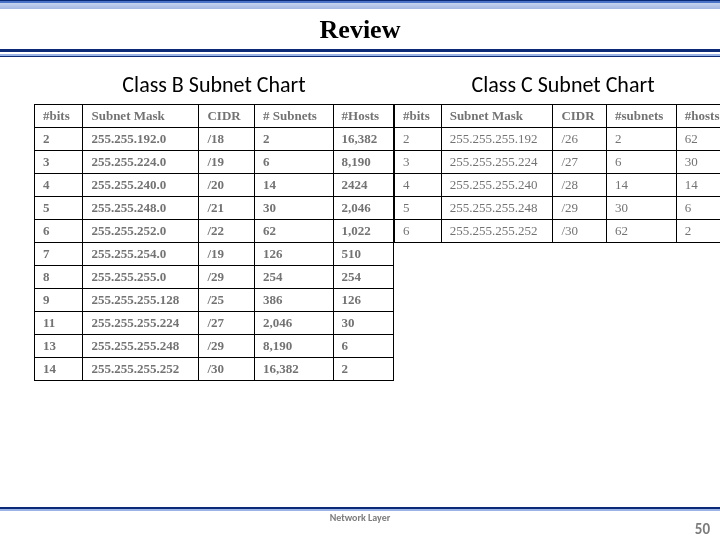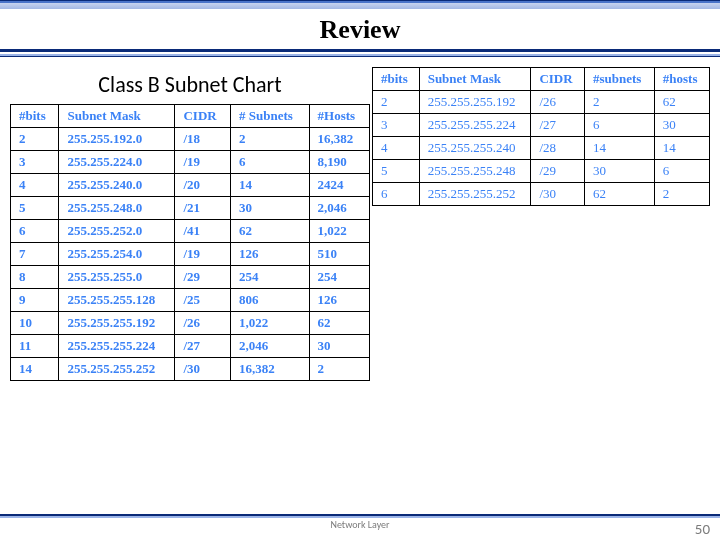--- a/index.html
+++ b/index.html
@@ -46,20 +46,21 @@
     background: #0a2a78;
     margin-top: 2px;
     border-top: 2px solid #9bb4e8;
   }
 
   .content {
     display: flex;
     flex-direction: row;
     justify-content: space-between;
     padding: 10px 10px 0 10px;
+    margin-left: 24px;
   }
 
   .col {
     display: flex;
     flex-direction: column;
     align-items: center;
   }
   .col-left  { flex: 0 0 360px; }
   .col-right { flex: 0 0 338px; }
 
@@ -70,21 +71,21 @@
     font-weight: 400;
     text-align: center;
     margin: 4px 0 6px 0;
   }
 
   table {
     border-collapse: collapse;
     width: 100%;
     font-family: "Times New Roman", serif;
     font-size: 13px;
-    color: #3b82f6;
+    color: #737373;
     background: #fff;
   }
   th, td {
     border: 1px solid #000;
     padding: 3px 8px 3px 8px;
     text-align: left;
     vertical-align: middle;
     height: 21px;
     white-space: nowrap;
   }
@@ -94,22 +95,23 @@
 
   .footer-band {
     position: absolute;
     bottom: 0;
     left: 0;
     width: 100%;
     border-top: 2px solid #0a2a78;
   }
   .footer-band .inner {
     border-top: 2px solid #9bb4e8;
-    height: 24px;
+    height: 31px;
     position: relative;
+    font-weight: bold;
   }
   .footer-center {
     font-family: Calibri, Arial, sans-serif;
     font-size: 10px;
     color: #7c7c7c;
     text-align: center;
     line-height: 14px;
   }
   .footer-num {
     position: absolute;
@@ -169,21 +171,21 @@
           <tr>
             <td>5</td>
             <td>255.255.248.0</td>
             <td>/21</td>
             <td>30</td>
             <td>2,046</td>
           </tr>
           <tr>
             <td>6</td>
             <td>255.255.252.0</td>
-            <td>/41</td>
+            <td>/22</td>
             <td>62</td>
             <td>1,022</td>
           </tr>
           <tr>
             <td>7</td>
             <td>255.255.254.0</td>
             <td>/19</td>
             <td>126</td>
             <td>510</td>
           </tr>
@@ -191,48 +193,49 @@
             <td>8</td>
             <td>255.255.255.0</td>
             <td>/29</td>
             <td>254</td>
             <td>254</td>
           </tr>
           <tr>
             <td>9</td>
             <td>255.255.255.128</td>
             <td>/25</td>
-            <td>806</td>
+            <td>386</td>
             <td>126</td>
-          </tr>
-          <tr>
-            <td>10</td>
-            <td>255.255.255.192</td>
-            <td>/26</td>
-            <td>1,022</td>
-            <td>62</td>
           </tr>
           <tr>
             <td>11</td>
             <td>255.255.255.224</td>
             <td>/27</td>
             <td>2,046</td>
             <td>30</td>
           </tr>
           <tr>
+            <td>13</td>
+            <td>255.255.255.248</td>
+            <td>/29</td>
+            <td>8,190</td>
+            <td>6</td>
+          </tr>
+          <tr>
             <td>14</td>
             <td>255.255.255.252</td>
             <td>/30</td>
             <td>16,382</td>
             <td>2</td>
           </tr>
         </tbody>
       </table>
   </div>
   <div class="col col-right">
+    <div class="subtitle">Class C Subnet Chart</div>
     <table class="class-c" id="table-c">
         <thead>
           <tr>
             <th>#bits</th>
             <th>Subnet Mask</th>
             <th>CIDR</th>
             <th>#subnets</th>
             <th>#hosts</th>
           </tr>
         </thead>

